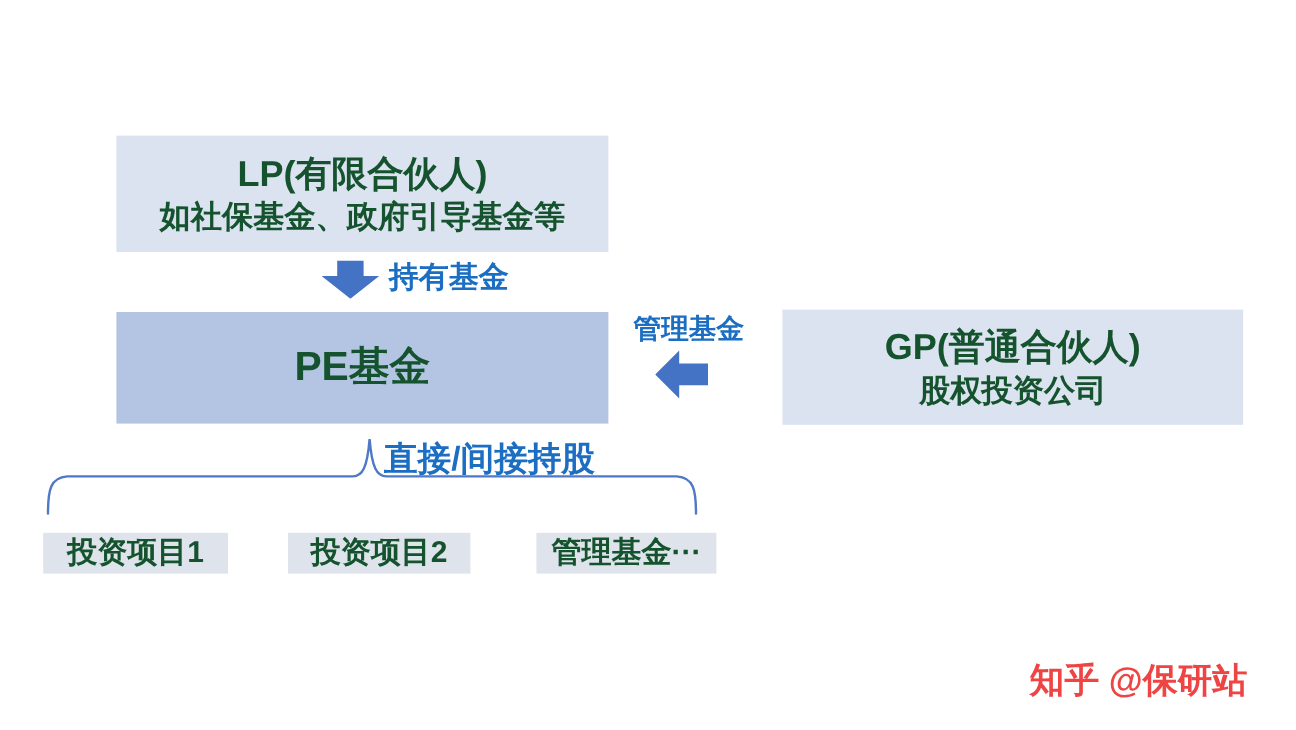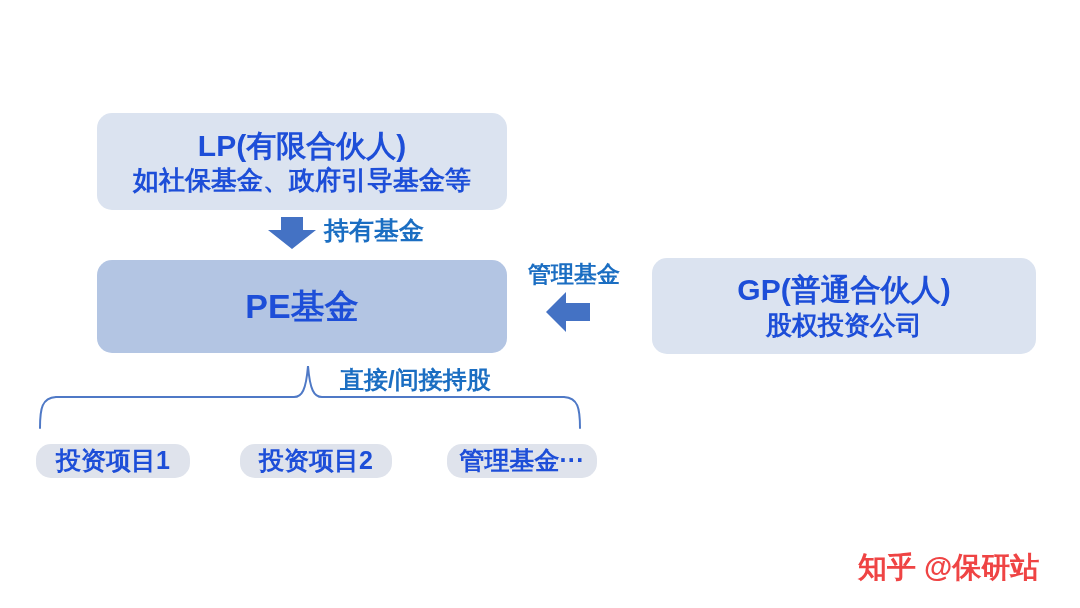--- a/index.html
+++ b/index.html
@@ -15,24 +15,23 @@
     background: #ffffff;
     overflow: hidden;
   }
   .box {
     position: absolute;
     display: flex;
     flex-direction: column;
     align-items: center;
     justify-content: center;
     font-weight: bold;
-    color: #1d4ed8;
+    color: #14532d;
     text-align: center;
     line-height: 1.25;
-    border-radius: 15px;
   }
   .lp-box {
     left: 97px; top: 113px; width: 410px; height: 97px;
     background: #dbe3f0;
   }
   .pe-box {
     left: 97px; top: 260px; width: 410px; height: 93px;
     background: #b3c5e3;
   }
   .gp-box {
@@ -52,21 +51,21 @@
   .project-2 { left: 240px; width: 152px; }
   .project-3 { left: 447px; width: 150px; }
   .blue-label {
     position: absolute;
     color: #1b6ec2;
     font-weight: bold;
     white-space: nowrap;
   }
   .label-hold    { left: 324px; top: 214px; font-size: 25px; }
   .label-manage  { left: 528px; top: 259px; font-size: 23px; }
-  .label-holding { left: 340px; top: 364px; font-size: 24px; }
+  .label-holding { left: 320px; top: 364px; font-size: 28px; }
   .arrow-svg, .brace-svg { position: absolute; }
   .down-arrow  { left: 268px; top: 217px; }
   .left-arrow  { left: 546px; top: 290px; }
   .brace       { left: 36px;  top: 362px; }
   .watermark {
     position: absolute;
     left: 858px; top: 548px;
     font-size: 29px;
     font-weight: bold;
     color: #ef4444;

